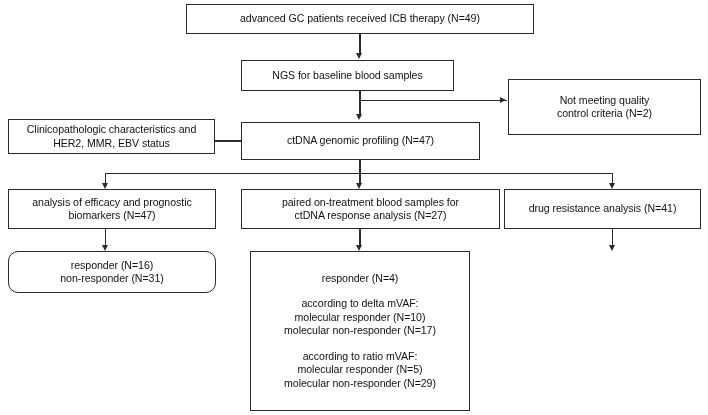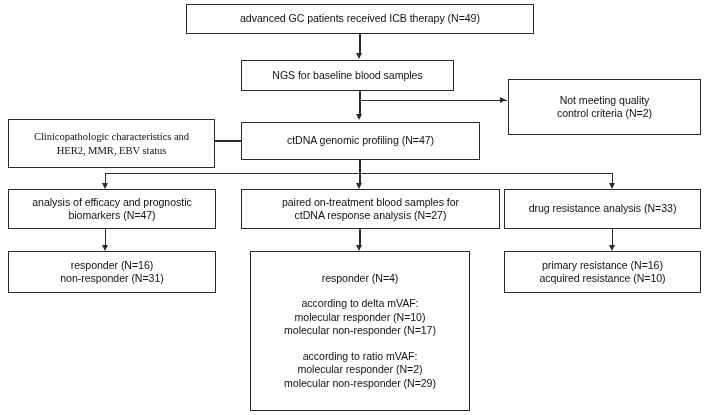--- a/index.html
+++ b/index.html
@@ -103,21 +103,21 @@
     <span class="line">control criteria (N=2)</span>
   </div>
 
   <div class="box" style="left:241px; top:122px; width:239px; height:38px;">
     <span class="line">ctDNA genomic profiling (N=47)</span>
   </div>
 
   <div class="hline" style="left:215px; top:140.4px; width:26px;"></div>
   <div class="arrow-left" style="left:208.5px; top:137.4px;"></div>
 
-  <div class="box" style="left:8px; top:119px; width:207px; height:49px;font-family:Liberation Serif, serif;">
+  <div class="box" style="left:8px; top:119px; width:207px; height:35px;">
     <span class="line">Clinicopathologic characteristics and</span>
     <span class="line">HER2, MMR, EBV status</span>
   </div>
 
   <div class="vline" style="left:359.3px; top:160px; height:14px;"></div>
   <div class="hline" style="left:105px; top:173px; width:508px;"></div>
 
   <div class="vline" style="left:105px; top:173px; height:11px;"></div>
   <div class="arrow-down" style="left:102.3px; top:183px;"></div>
 
@@ -131,47 +131,43 @@
     <span class="line">analysis of efficacy and prognostic</span>
     <span class="line">biomarkers (N=47)</span>
   </div>
 
   <div class="box" style="left:241px; top:189px; width:259px; height:40px;">
     <span class="line">paired on-treatment blood samples for</span>
     <span class="line">ctDNA response analysis  (N=27)</span>
   </div>
 
   <div class="box" style="left:504px; top:189px; width:197px; height:40px;">
-    <span class="line">drug resistance analysis  (N=33)</span>
+    <span class="line">drug resistance analysis  (N=41)</span>
   </div>
 
   <div class="vline" style="left:105px; top:229px; height:17px;"></div>
   <div class="arrow-down" style="left:102.3px; top:245px;"></div>
 
   <div class="vline" style="left:359.3px; top:229px; height:17px;"></div>
   <div class="arrow-down" style="left:356.4px; top:245px;"></div>
 
   <div class="vline" style="left:612px; top:229px; height:17px;"></div>
   <div class="arrow-down" style="left:609.2px; top:245px;"></div>
 
-  <div class="box" style="left:8px; top:251px; width:208px; height:42px;">
+  <div class="box" style="left:8px; top:251px; width:208px; height:42px;border-radius:10px;">
     <span class="line">responder (N=16)</span>
     <span class="line">non-responder (N=31)</span>
   </div>
 
   <div class="box" style="left:250px; top:251px; width:220px; height:160px;">
     <span class="line">responder (N=4)</span>
     <span class="gap"></span>
     <span class="line">according to delta mVAF:</span>
     <span class="line">molecular responder (N=10)</span>
     <span class="line">molecular non-responder (N=17)</span>
     <span class="gap"></span>
     <span class="line">according to ratio mVAF:</span>
-    <span class="line">molecular responder (N=2)</span>
+    <span class="line">molecular responder (N=5)</span>
     <span class="line">molecular non-responder (N=29)</span>
   </div>
 
-  <div class="box" style="left:504px; top:251px; width:197px; height:42px;">
-    <span class="line">primary resistance (N=16)</span>
-    <span class="line">acquired resistance (N=10)</span>
-  </div>
 
 </div>
 
 </body></html>

